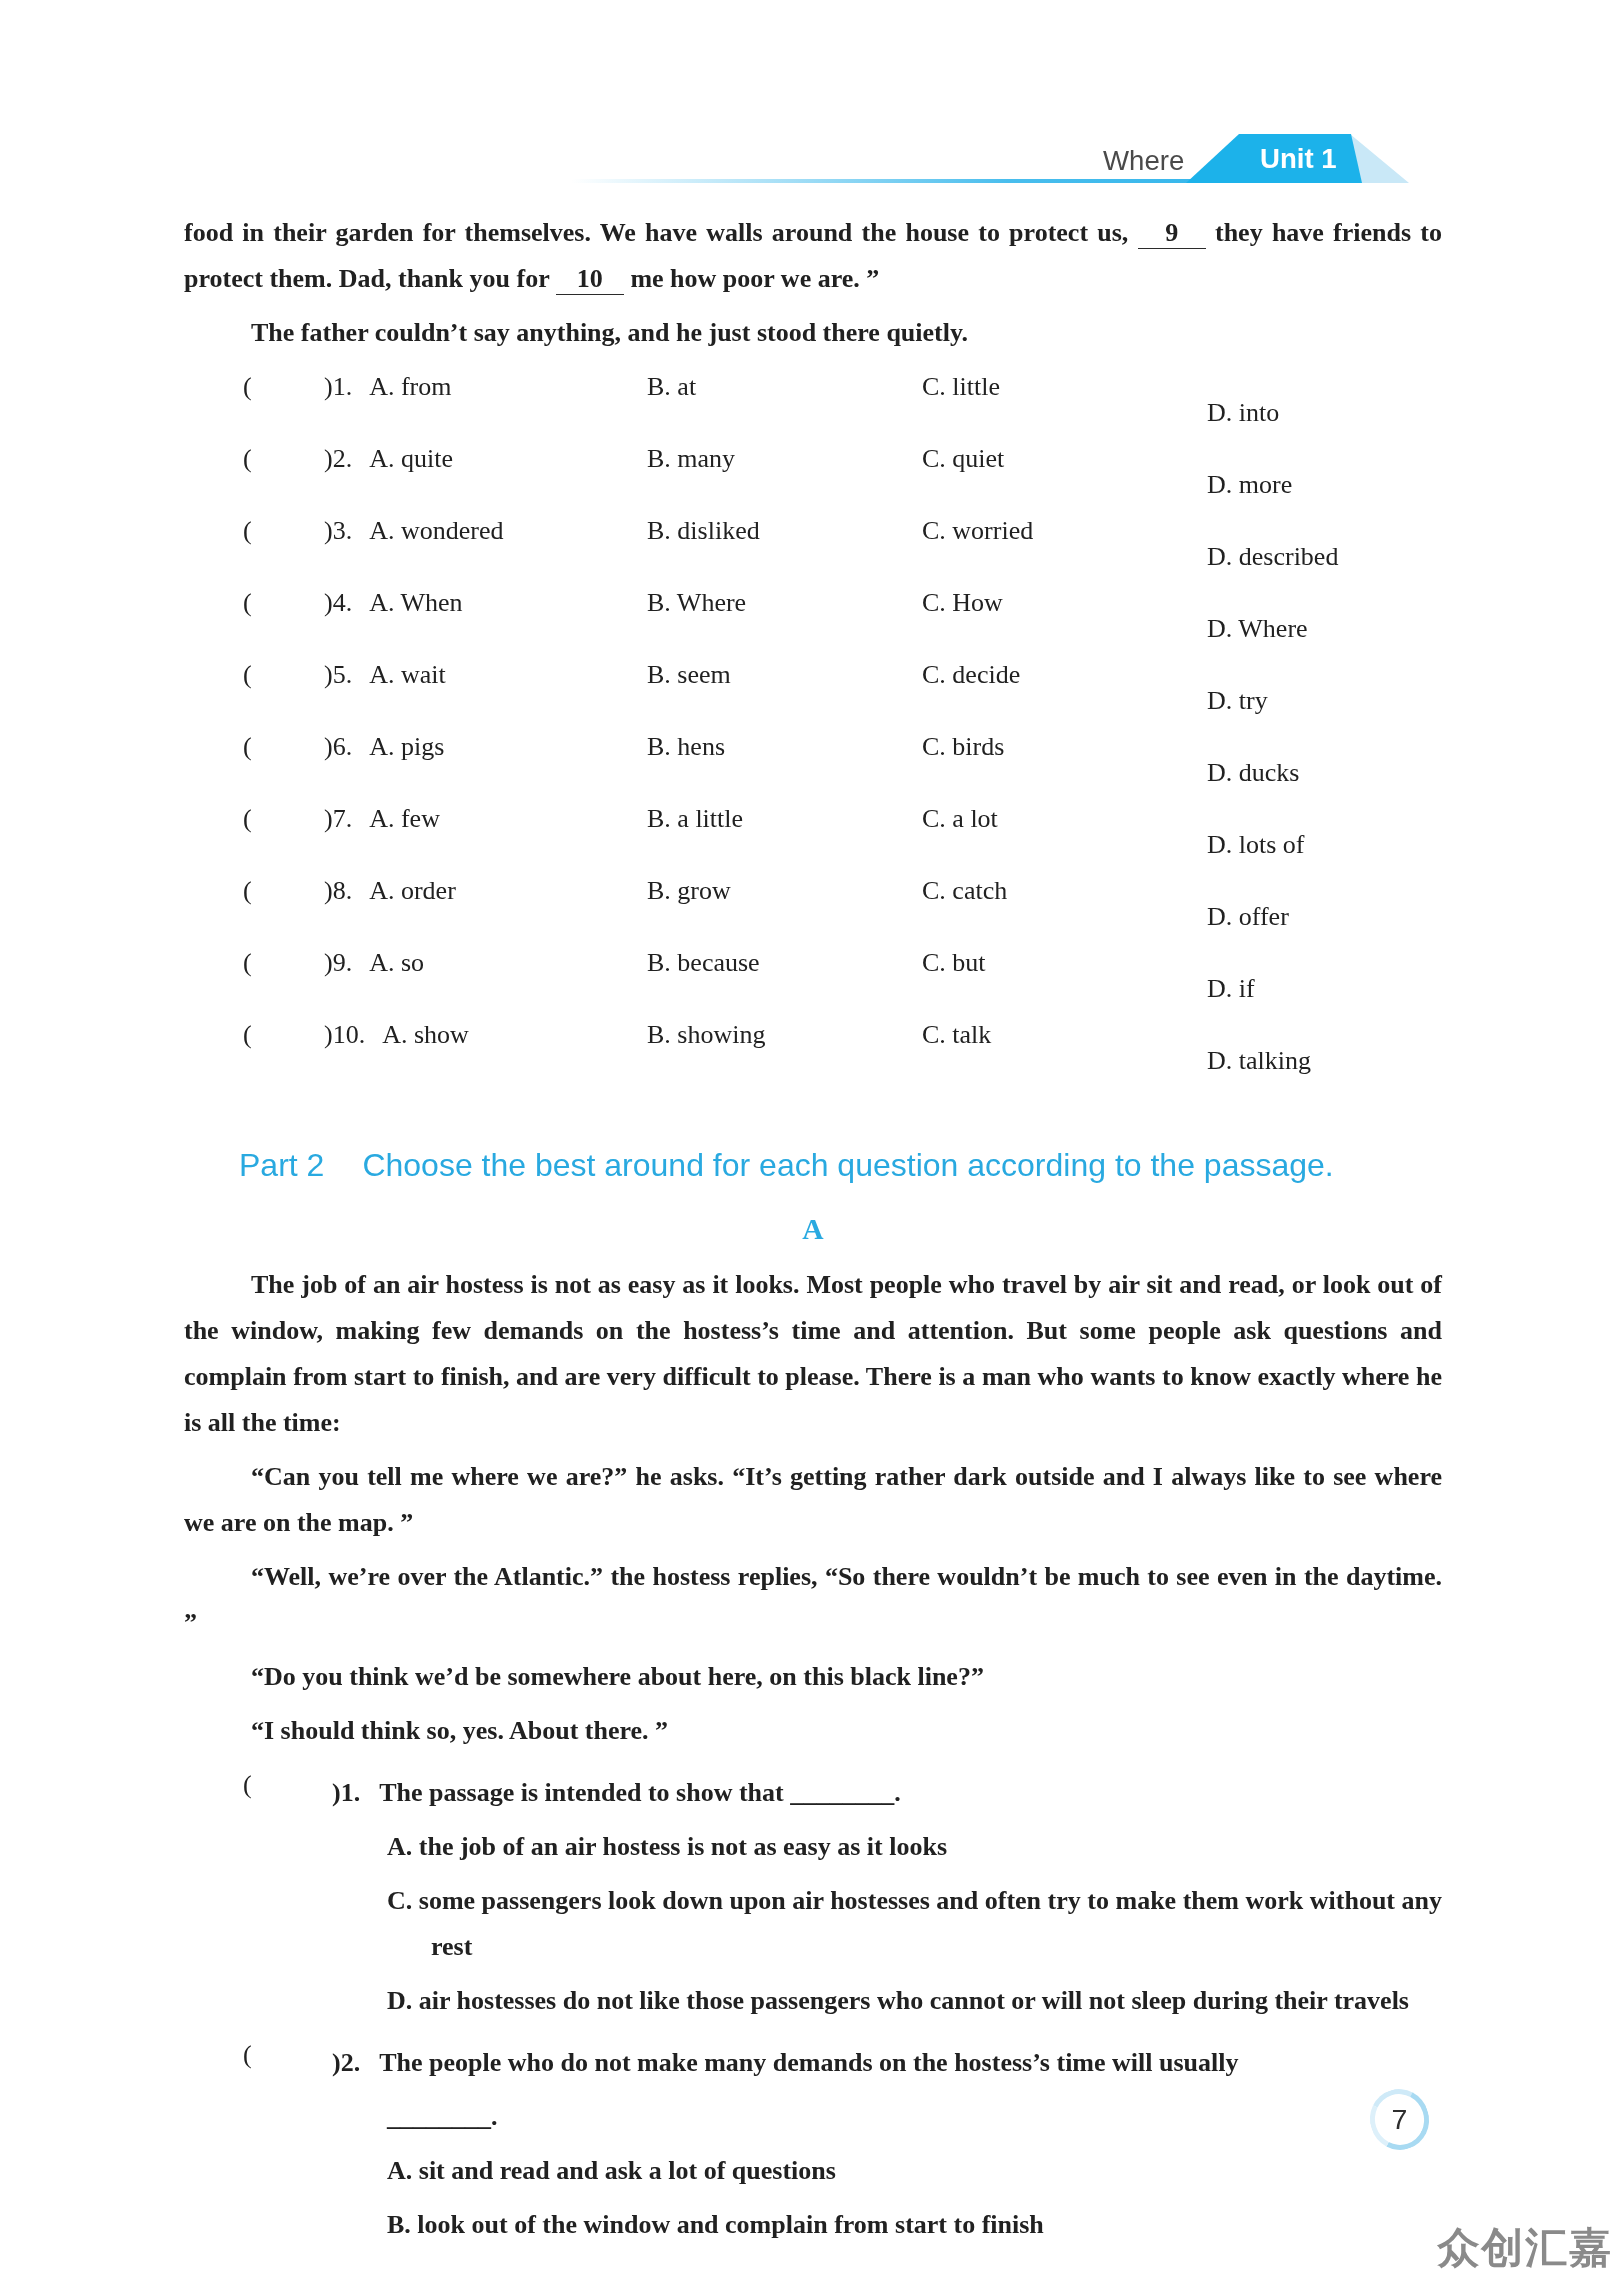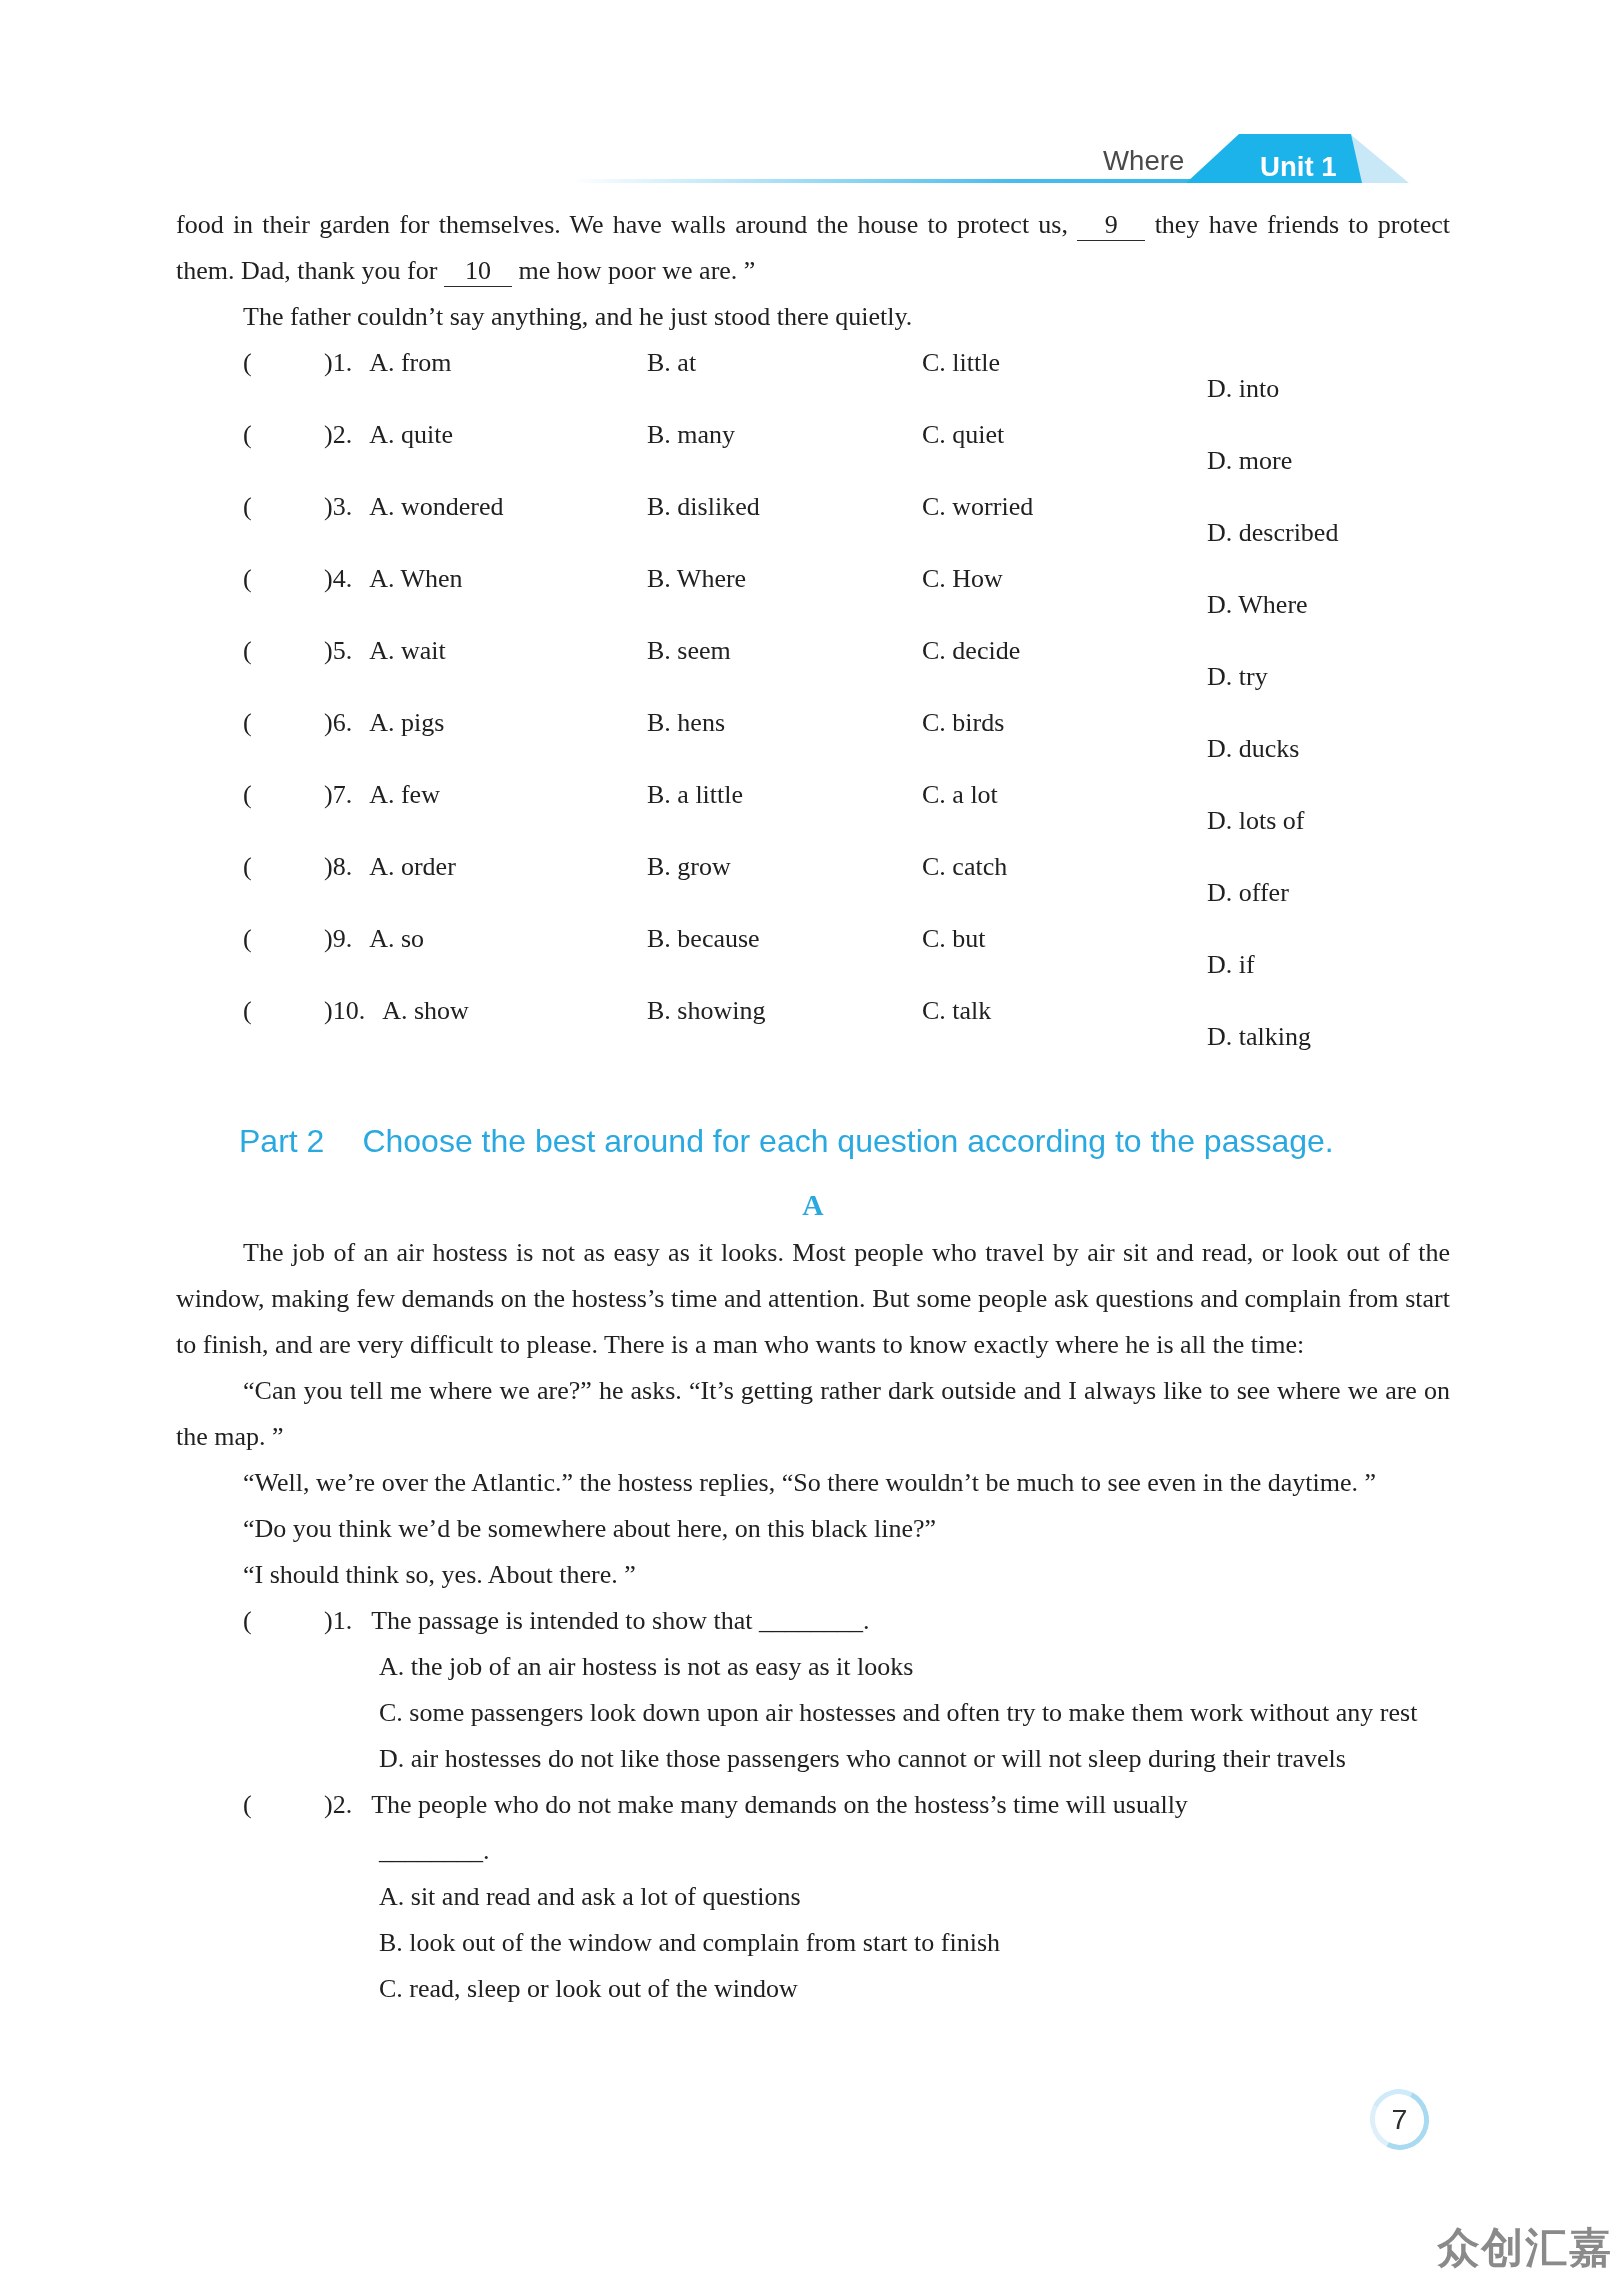--- a/index.html
+++ b/index.html
@@ -27,34 +27,34 @@
     position: absolute; top: 134px; left: 1350px; width: 59px; height: 49px;
     background: #c9e8f7;
     clip-path: polygon(0 0, 100% 100%, 0 100%);
     z-index: 1;
   }
   .tab {
     position: absolute; top: 134px; left: 1186px; width: 176px; height: 49px;
     background: #1cb2ea;
     clip-path: polygon(53px 0, 165px 0, 176px 100%, 0 100%);
     z-index: 2;
-    display: flex; align-items: flex-end;
+    display: flex; align-items: center;
     padding-left: 74px; box-sizing: border-box;
   }
   .tab span {
     color: #ffffff; font-family: "Liberation Sans", sans-serif;
     font-weight: bold; font-size: 27.6px;
   }
 
   
   .content {
     position: absolute; left: 176px; top: 202px; width: 1274px;
     font-size: 26px; line-height: 46px;
   }
-  .content p { margin: 0; }
+  .content p { margin: 8px; font-weight: bold; }
   .cloze { text-align: justify; }
   .blank {
     display: inline-block; min-width: 53px; padding: 0 7.6px;
     text-align: center; border-bottom: 1.9px solid #2b2b2b; line-height: 28.5px;
   }
   .closing { text-indent: 67px; }
 
   .opt-grid { margin: 0 0 11.4px 67px; }
   .opt-row { display: flex; }
   .col-paren { width: 81px; flex: none; }

